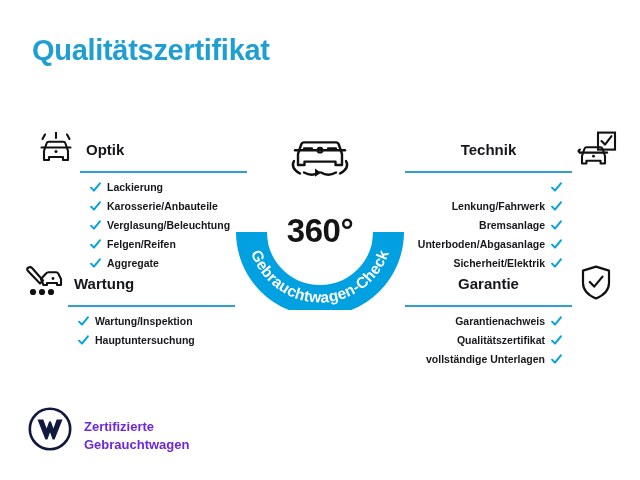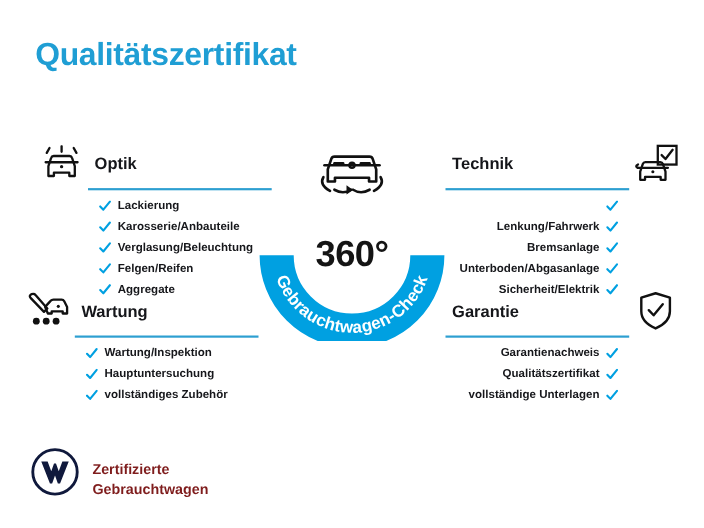--- a/index.html
+++ b/index.html
@@ -51,21 +51,21 @@
     justify-content: center;
   }
   .sec-head .head-text {
     flex: 1 1 auto;
     font-size: 15px;
     font-weight: bold;
     color: #15161a;
     padding: 0 6px;
     white-space: nowrap;
   }
-  .section.right .sec-head .head-text { text-align: left; }
+  .section.right .sec-head .head-text { text-align: center; }
   .section.right .sec-head { flex-direction: row; }
 
   .rule {
     height: 2px;
     background: #2d9fd1;
     margin-top: 1px;
     margin-bottom: 9px;
   }
   .sec-optik .rule,
   .sec-wartung .rule { margin-left: 48px; }
@@ -129,21 +129,21 @@
     top: 404px;
     display: flex;
     align-items: center;
   }
   .brand-mark { width: 44px; height: 44px; flex: 0 0 44px; }
   .brand-text {
     margin-left: 12px;
     font-size: 13px;
     font-weight: bold;
     line-height: 1.35;
-    color: #7f1d1d;
+    color: #6d28d9;
     white-space: nowrap;
     margin-top: 14px;
   }
 </style>
 </head>
 <body>
 
 <div class="page-title">Qualitätszertifikat</div>
 
 <div class="section left sec-optik">
@@ -232,28 +232,20 @@
       <span>Wartung/Inspektion</span>
     </li>
     <li>
       <span class="chk">
         <svg width="11" height="11" viewBox="0 0 12 12">
             <path d="M1.2 6.2 L4.3 9.4 L10.8 1.4" fill="none" stroke="#00a0e1" stroke-width="2.1" stroke-linecap="round" stroke-linejoin="round"></path>
           </svg>
       </span>
       <span>Hauptuntersuchung</span>
     </li>
-    <li>
-      <span class="chk">
-        <svg width="11" height="11" viewBox="0 0 12 12">
-            <path d="M1.2 6.2 L4.3 9.4 L10.8 1.4" fill="none" stroke="#00a0e1" stroke-width="2.1" stroke-linecap="round" stroke-linejoin="round"></path>
-          </svg>
-      </span>
-      <span>vollständiges Zubehör</span>
-    </li>
   </ul>
 </div>
 
 <div class="section right sec-technik">
   <div class="sec-head">
     <span class="head-text">Technik</span>
     <span class="icon-box">
       <svg width="42" height="36" viewBox="0 0 42 36">
         <rect x="23" y="1.6" width="17" height="17" fill="none" stroke="#111111" stroke-width="2.1"></rect>
         <path d="M26.5 10 L30 13.6 L36.5 5.2" fill="none" stroke="#111111" stroke-width="2.1" stroke-linecap="round" stroke-linejoin="round"></path>

